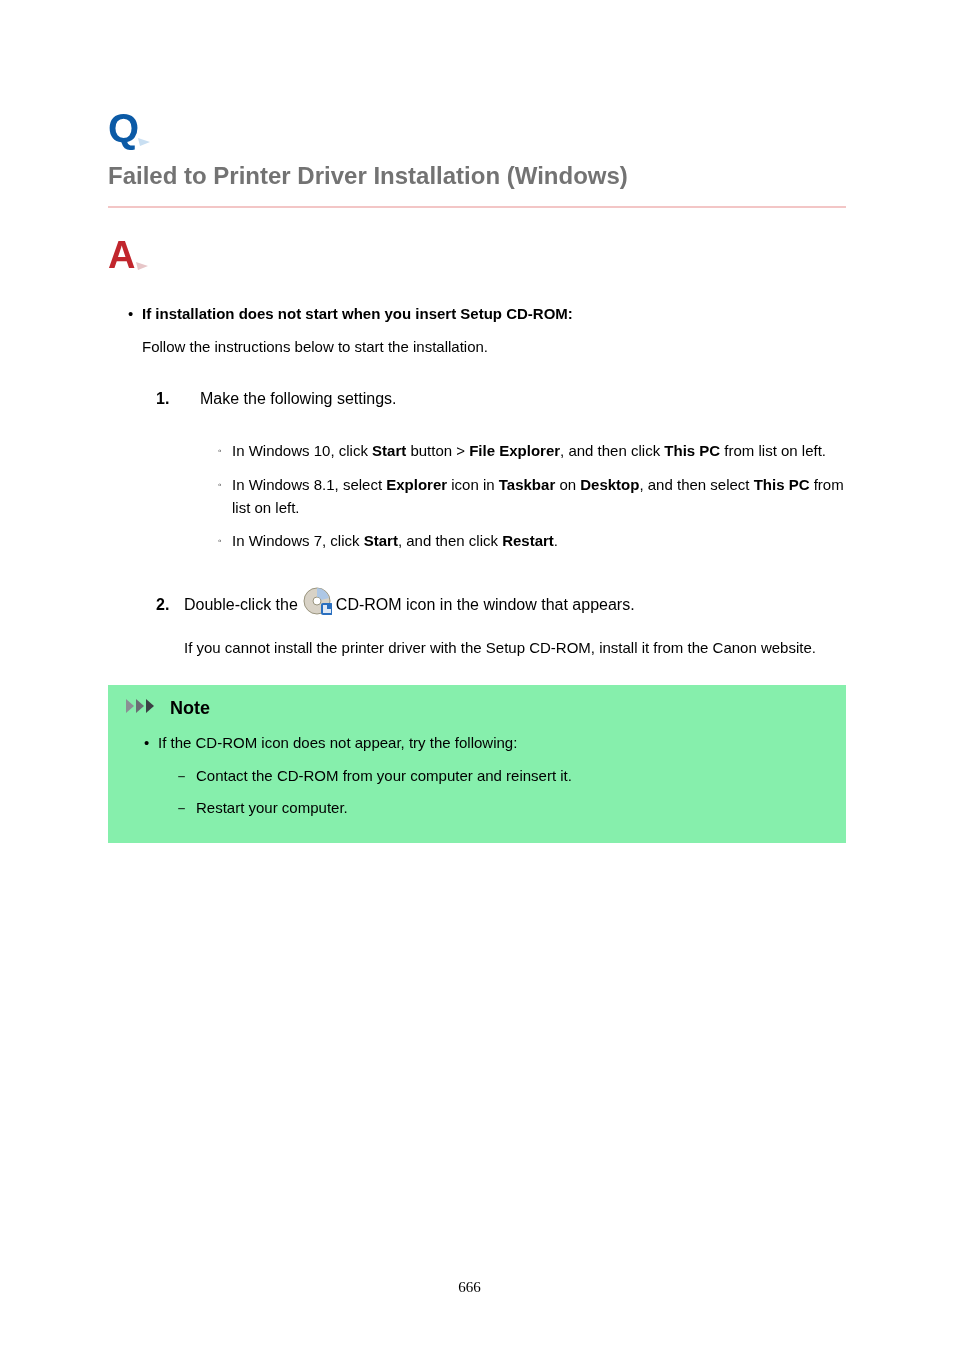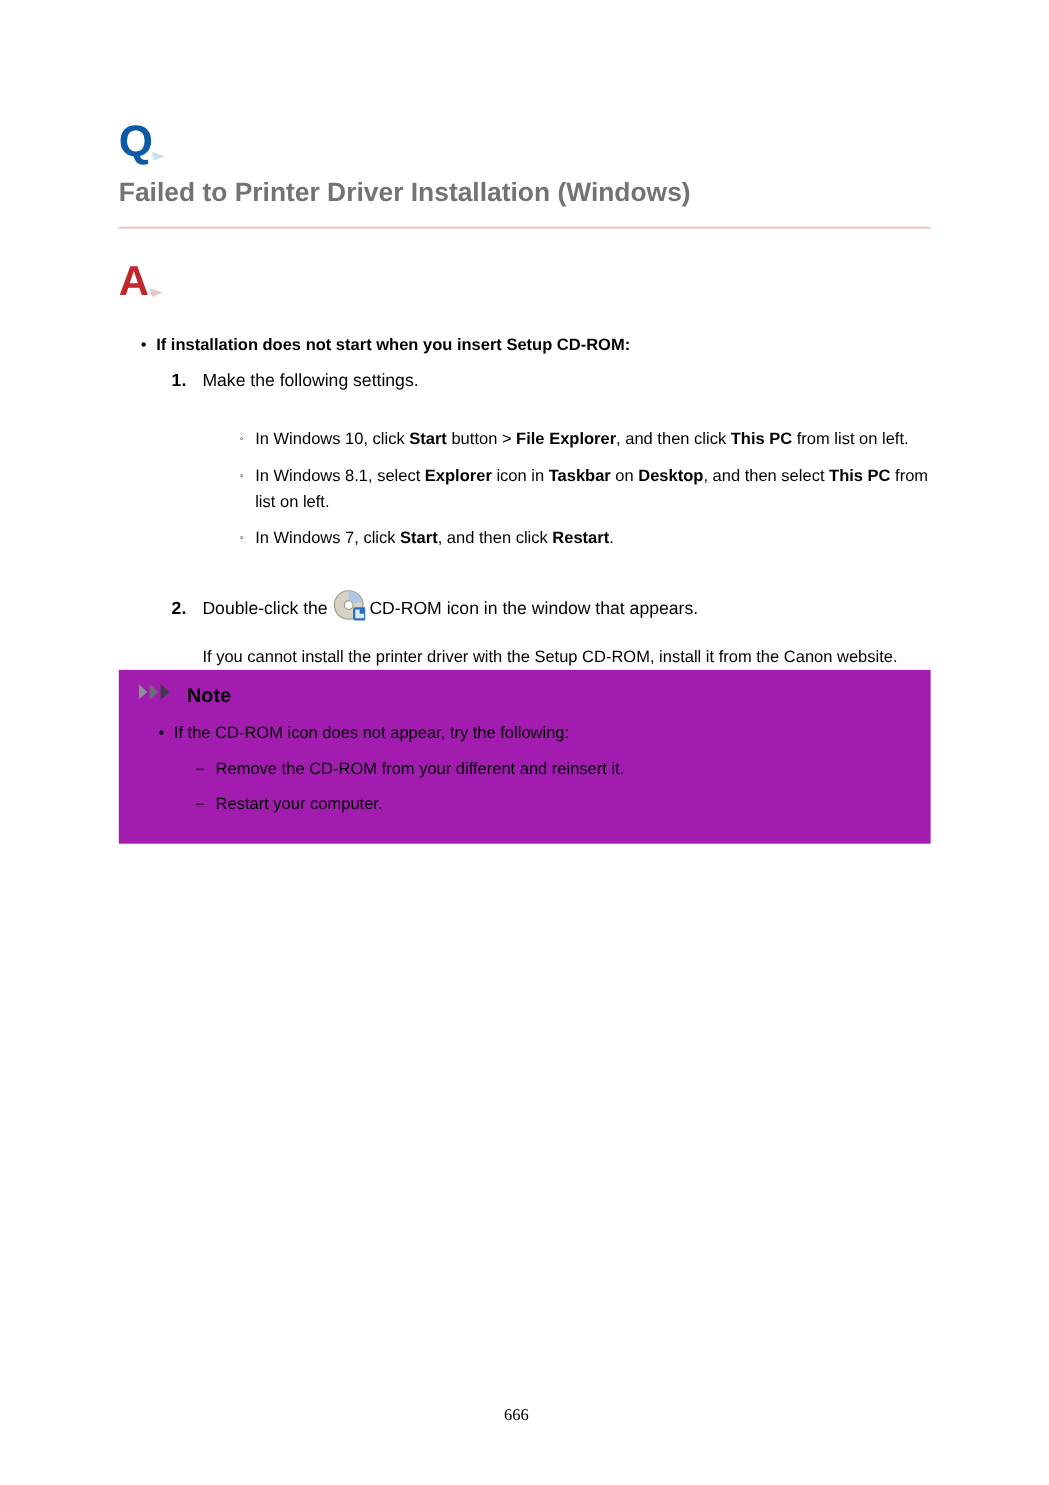--- a/index.html
+++ b/index.html
@@ -58,21 +58,21 @@
       display: flex;
       margin-left: 48px;
       margin-bottom: 14px;
     }
     .num {
       width: 28px;
       flex-shrink: 0;
       font-weight: bold;
       font-size: 16px;
     }
-    .num-body { flex: 1; font-size: 16px;}
+    .num-body { flex: 1; font-size: 16px; margin-left: 16px;}
     .sub-bullet {
       display: flex;
       margin-left: 110px;
       margin-bottom: 10px;
       font-size: 15px;
     }
     .sub-b {
       width: 14px;
       flex-shrink: 0;
       font-size: 10px;
@@ -92,22 +92,22 @@
       display: inline-block;
       vertical-align: middle;
       margin: 0 4px;
     }
     .indent-76 {
       margin-left: 76px;
       margin-top: 12px;
       font-size: 15px;
     }
     .note-section {
-      background: #a21caf;
-      margin-top: 0;
+      background: #86efac;
+      margin-top: 26px;
       padding: 0 0 16px 0;
     }
     .note-header {
       display: flex;
       align-items: center;
       padding: 10px 18px 8px 18px;
     }
     .chev {
       margin-right: 6px;
     }
@@ -158,20 +158,21 @@
       <text x="0" y="32" font-family="Arial" font-weight="bold" font-size="38" fill="#c1262d">A</text>
       <polygon points="28,26 40,30 30,34" fill="#e7c6c8"></polygon>
     </svg>
   </div>
 
   <div class="content">
     <div class="bullet-row">
       <div class="bullet">•</div>
       <div class="bullet-text bold">If installation does not start when you insert Setup CD-ROM:</div>
     </div>
+    <div class="follow">Follow the instructions below to start the installation.</div>
 
     <div class="numbered">
       <div class="num">1.</div>
       <div class="num-body">Make the following settings.</div>
     </div>
     <div class="gap1"></div>
 
     <div class="sub-bullet">
       <div class="sub-b">◦</div>
       <div class="sub-body">
@@ -223,21 +224,21 @@
         </span>
         <span class="note-label">Note</span>
       </div>
       <div class="note-body">
         <div class="note-bullet">
           <div class="note-b">•</div>
           <div>If the CD-ROM icon does not appear, try the following:</div>
         </div>
         <div class="note-sub">
           <div class="dash">－</div>
-          <div>Remove the CD-ROM from your different and reinsert it.</div>
+          <div>Contact the CD-ROM from your computer and reinsert it.</div>
         </div>
         <div class="note-sub">
           <div class="dash">－</div>
           <div>Restart your computer.</div>
         </div>
       </div>
     </div>
 
   </div>
 </div>

